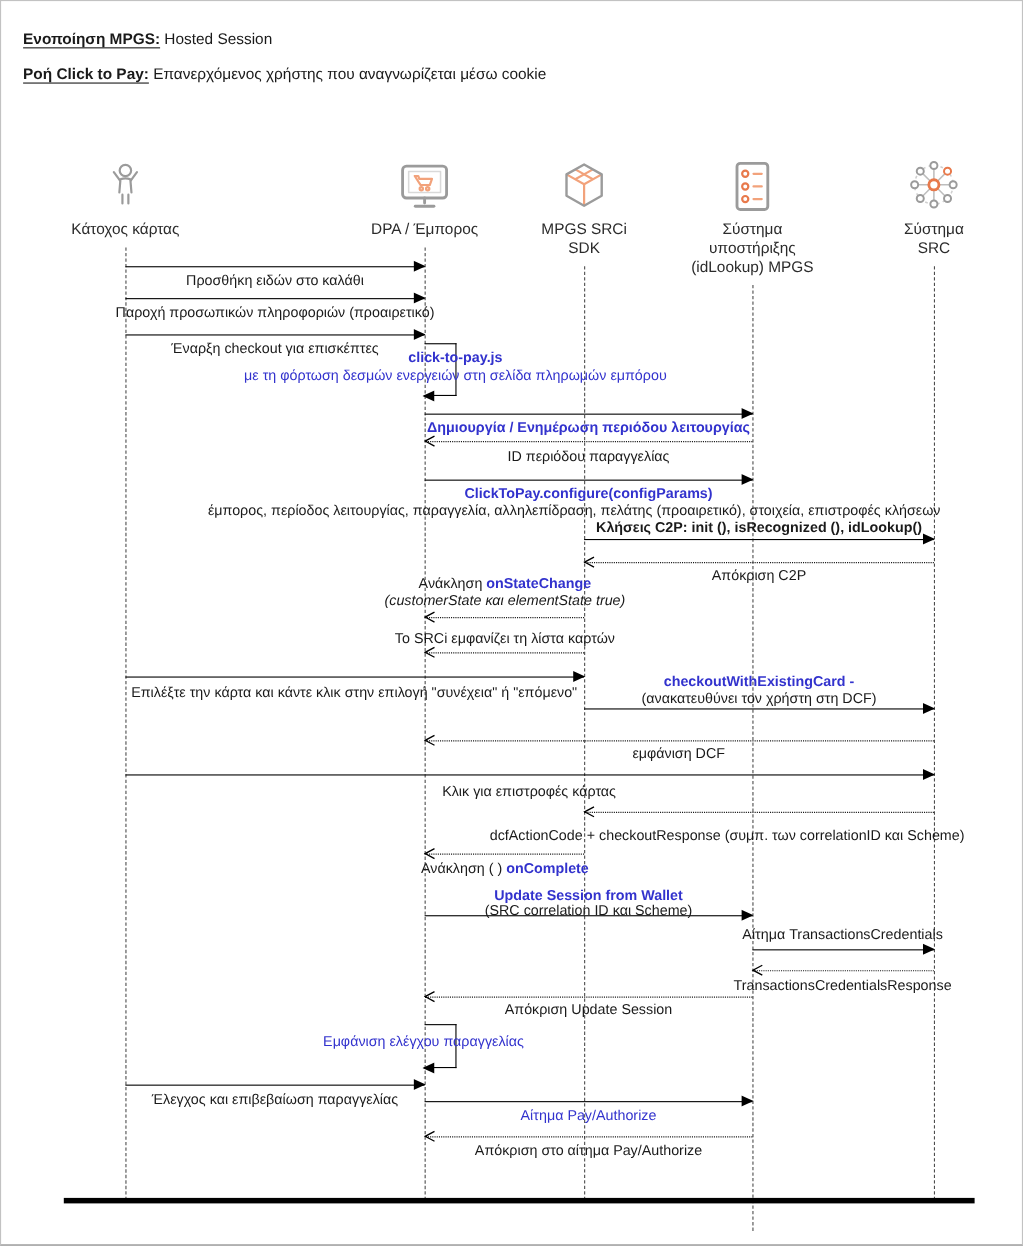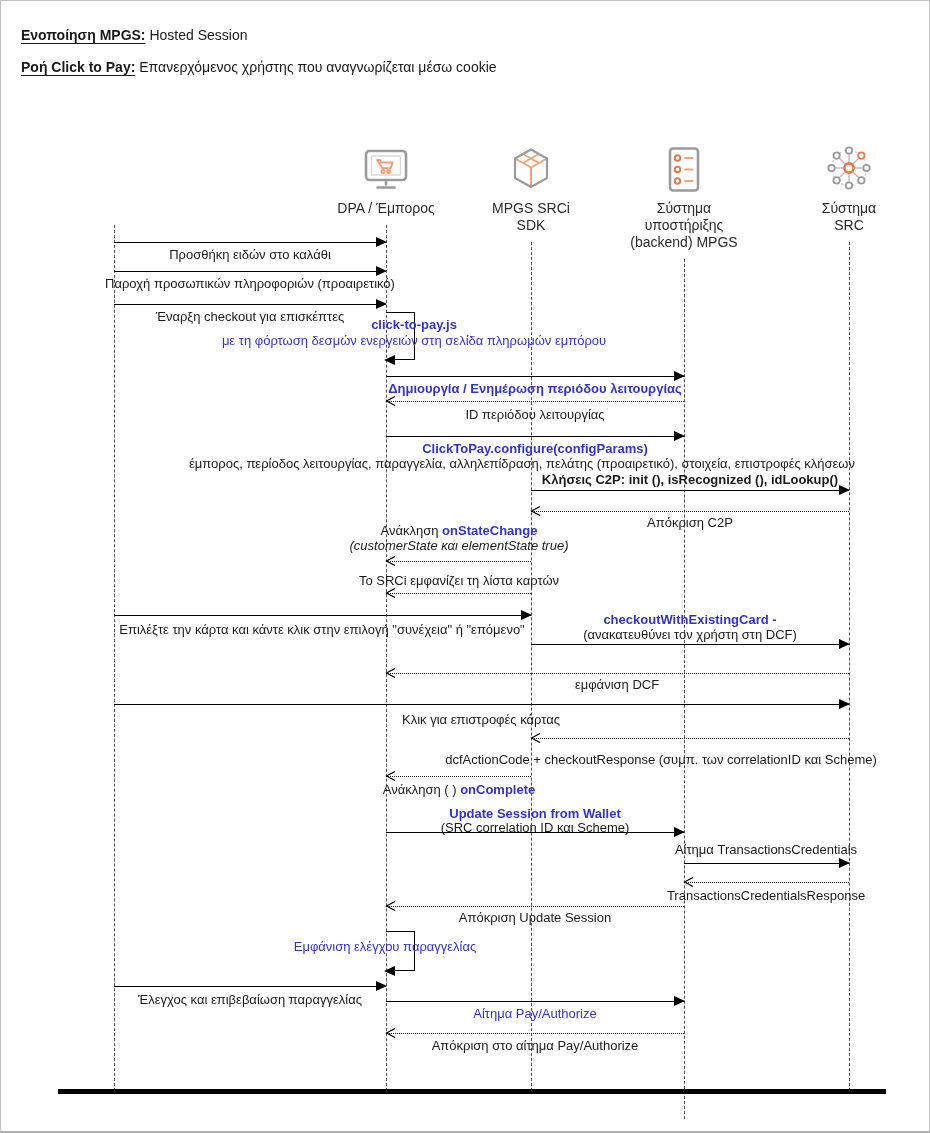--- a/index.html
+++ b/index.html
@@ -33,20 +33,36 @@
       <span class="hlabel">Ενοποίηση MPGS:</span>
       <span>Hosted Session</span>
     </div>
     <div class="hline">
       <span class="hlabel">Ροή Click to Pay:</span>
       <span>Επανερχόμενος χρήστης που αναγνωρίζεται μέσω cookie</span>
     </div>
   </div>
 
   <div class="diagram">
+      <div class="actor" style="left: 113px; top: 143px;">
+        <div class="actor-icon">
+          <svg width="40" height="46" viewBox="0 0 40 46">
+            <g fill="none" stroke="#9b9b9b" stroke-width="2" stroke-linecap="round">
+              <circle cx="20" cy="7" r="5.2"></circle>
+              <path d="M15 16 L9.5 8.5"></path>
+              <path d="M25 16 L30.5 8.5"></path>
+              <path d="M15.5 15 L14.5 27 M24.5 15 L25.5 27 M15.5 15 Q20 13.4 24.5 15"></path>
+              <path d="M17.3 29 v8 M22.7 29 v8"></path>
+            </g>
+          </svg>
+        </div>
+        <div class="actor-label">
+          <div>Κάτοχος κάρτας</div>
+        </div>
+      </div>
       <div class="lifeline" style="left: 112.5px; top: 224px; height: 866px;"></div>
       <div class="actor" style="left: 385px; top: 143px;">
         <div class="actor-icon">
           <svg width="50" height="46" viewBox="0 0 50 46">
             <g fill="none" stroke-linecap="round" stroke-linejoin="round">
               <rect x="5" y="3" width="40" height="29" rx="3.5" stroke="#9b9b9b" stroke-width="2.6"></rect>
               <rect x="10.5" y="8" width="29" height="19" stroke="#d9d9d9" stroke-width="1.4"></rect>
               <g stroke="#f2a27b" stroke-width="2">
                 <path d="M16 12 h3.2 l1 2.6 h11.5 l-2 5.6 h-8.3 z"></path>
                 <circle cx="22" cy="23.6" r="1.5"></circle>
@@ -96,21 +112,21 @@
                 <path d="M20 12 h7.5"></path>
                 <path d="M20 23.5 h7.5"></path>
                 <path d="M20 35 h7.5"></path>
               </g>
             </g>
           </svg>
         </div>
         <div class="actor-label">
           <div>Σύστημα</div>
           <div>υποστήριξης</div>
-          <div>(backend) MPGS</div>
+          <div>(idLookup) MPGS</div>
         </div>
       </div>
       <div class="lifeline" style="left: 682.5px; top: 258px; height: 860px;"></div>
       <div class="actor" style="left: 848px; top: 143px;">
         <div class="actor-icon">
           <svg width="52" height="52" viewBox="0 0 52 52">
             <g fill="none">
               <circle cx="26" cy="26" r="17.5" stroke="#cfcfcf" stroke-width="1.4" stroke-dasharray="2.5 3"></circle>
               <g stroke="#bdbdbd" stroke-width="1.4">
                 <path d="M26 26 L43.5 26.0"></path>
@@ -169,21 +185,21 @@
         <div class="head" style="top: -7px; right: -1px;"><svg width="11" height="12" viewBox="0 0 11 12">
             <polygon points="0,1 11,6 0,11" fill="#000"></polygon>
           </svg></div>
       </div>
       <div class="lbl" style="left: 534px; top: 380px;"><span style="color: rgb(50, 50, 205); font-weight: bold;">Δημιουργία / Ενημέρωση περιόδου λειτουργίας</span></div>
       <div class="msgline dotted" style="left: 385px; top: 400px; width: 298px;">
         <div class="head" style="top: -7px; left: -1px;"><svg width="12" height="12" viewBox="0 0 12 12">
             <polyline points="10,1.5 1.5,6 10,10.5" fill="none" stroke="#000" stroke-width="1.2"></polyline>
           </svg></div>
       </div>
-      <div class="lbl" style="left: 534px; top: 406px;"><span>ID περιόδου λειτουργίας</span></div>
+      <div class="lbl" style="left: 534px; top: 406px;"><span>ID περιόδου παραγγελίας</span></div>
       <div class="msgline solid" style="left: 385px; top: 435px; width: 298px;">
         <div class="head" style="top: -7px; right: -1px;"><svg width="11" height="12" viewBox="0 0 11 12">
             <polygon points="0,1 11,6 0,11" fill="#000"></polygon>
           </svg></div>
       </div>
       <div class="lbl" style="left: 534px; top: 440px;"><span style="color: rgb(50, 50, 205); font-weight: bold;">ClickToPay.configure(configParams)</span></div>
       <div class="lbl" style="left: 521px; top: 455px;"><span>έμπορος, περίοδος λειτουργίας, παραγγελία, αλληλεπίδραση, πελάτης (προαιρετικό), στοιχεία, επιστροφές κλήσεων</span></div>
       <div class="msgline solid" style="left: 530px; top: 489px; width: 318px;">
         <div class="head" style="top: -7px; right: -1px;"><svg width="11" height="12" viewBox="0 0 11 12">
             <polygon points="0,1 11,6 0,11" fill="#000"></polygon>

